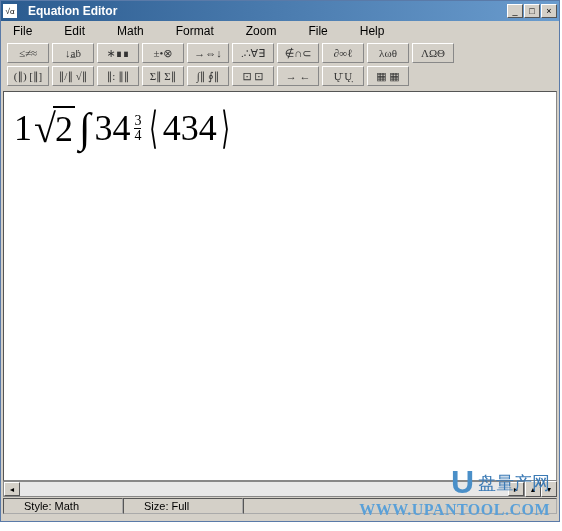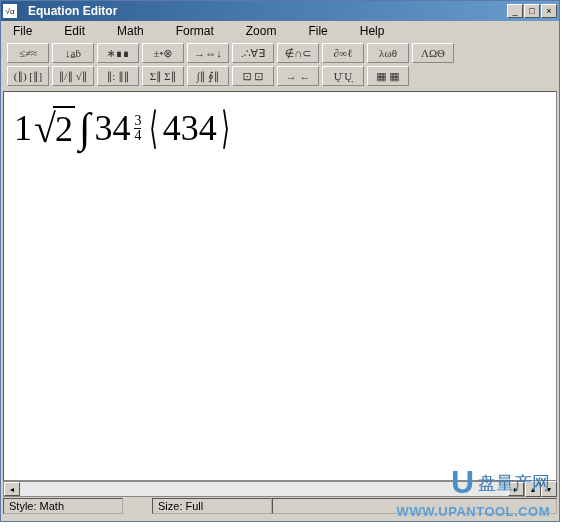--- a/index.html
+++ b/index.html
@@ -22,28 +22,28 @@
 .sqrt-arg { border-top: 2px solid #000; padding: 0 2px; margin-left: -3px; }
 .integral { font-size: 42px; margin: 0 4px; }
 .frac { display: inline-flex; flex-direction: column; align-items: center; font-size: 14px; margin: 0 4px; line-height: 1; }
 .frac-den { border-top: 1px solid #000; }
 .angle-l, .angle-r { font-size: 44px; font-weight: 100; transform: scaleX(0.5); }
 .scrollbars { display: flex; height: 16px; background: #d4d0c8; margin: 0 2px; }
 .hscroll { flex: 1; background: #e8e8e8; border: 1px solid #888; display: flex; }
 .sb-btn { width: 16px; background: #d4d0c8; border: 1px solid #fff; border-right-color: #555; border-bottom-color: #555; font-size: 7px; display: flex; align-items: center; justify-content: center; cursor: pointer; }
 .sb-track { flex: 1; }
 .statusbar { height: 18px; background: #d4d0c8; display: flex; align-items: center; font-size: 11px; font-family: "Tahoma", sans-serif; padding: 0 2px; }
-.status-cell { border: 1px inset #aaa; padding: 1px 5px; height: 16px; display: flex; }
+.status-cell { border: 1px inset #aaa; padding: 1px 20px; height: 16px; display: flex; }
 .status-cell.s1 { width: 120px; }
-.status-cell.s2 { width: 120px; margin-left: 29px; }
+.status-cell.s2 { width: 120px; }
 .status-cell.s3 { width: 100px; }
 .status-cell.sf { flex: 1; }
 .watermark1 { position: absolute; bottom: 30px; right: 12px; font-family: "Microsoft YaHei", sans-serif; font-size: 18px; color: #3b7ab5; display: flex; align-items: center; gap: 4px; }
 .wm-u { font-size: 32px; font-weight: bold; color: #4a8fc8; }
-.watermark2 { position: absolute; bottom: 12px; right: 12px; font-family: Liberation Sans, sans-serif; font-size: 13px; color: #5aa0d8; font-weight: bold; letter-spacing: 0.5px; }
+.watermark2 { position: absolute; bottom: 12px; right: 12px; font-family: Liberation Serif, serif; font-size: 16px; color: #5aa0d8; font-weight: bold; letter-spacing: 0.5px; }
 </style>
 </head>
 <body>
 
 <div class="window">
 
   <div class="titlebar">
     <div class="titlebar-left">
       <div class="app-icon">√α</div>
       <span class="title-text">Equation Editor</span>

